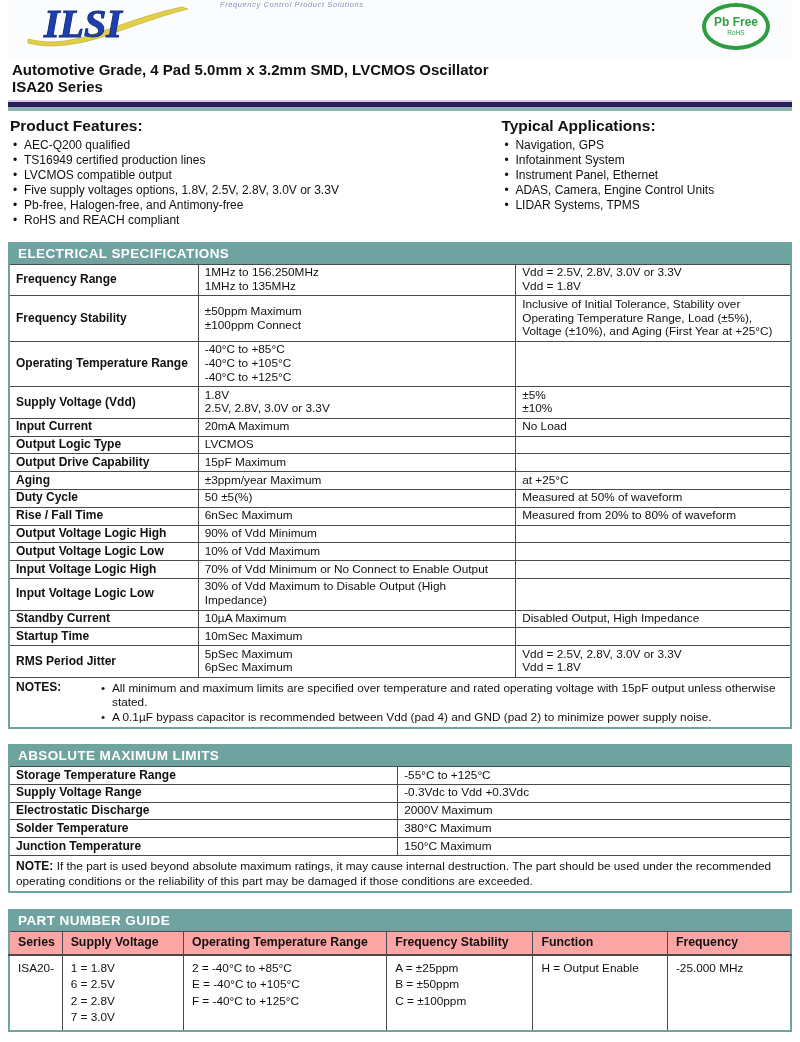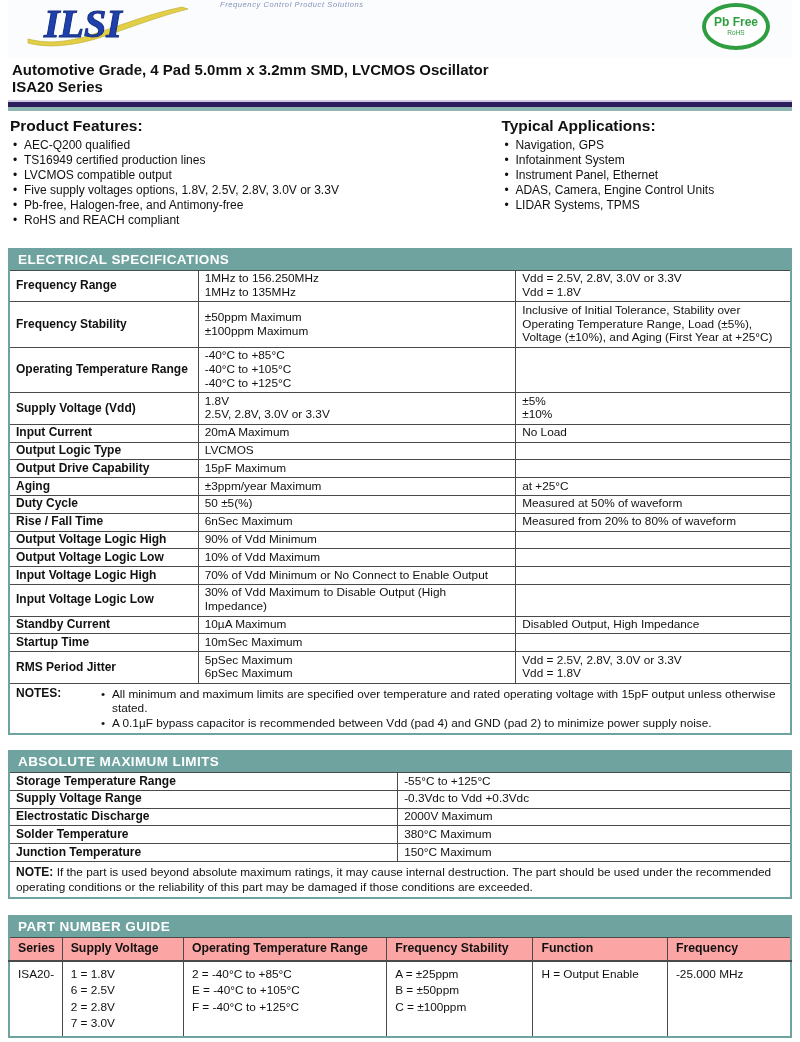--- a/index.html
+++ b/index.html
@@ -46,21 +46,21 @@
   td, th { border: 1px solid #4a4a4a; font-size: 11.8px; line-height: 13.8px;
            padding: 1.5px 6px; vertical-align: middle; }
   .param { font-weight: bold; font-size: 12px; }
   .notes-row td { padding: 3px 6px; }
   .notes-flex { display: flex; }
   .notes-label { font-weight: bold; font-size: 12px; flex: 0 0 82px; }
   .bullets { flex: 1; }
   .bullets div { position: relative; padding-left: 14px; line-height: 14.5px; }
   .bullets div::before { content: "\2022"; position: absolute; left: 3px; }
 
-  .spec { margin-top: 18px; }
+  .spec { margin-top: 12px; }
   .abs  { margin-top: 15px; }
   .abs .note-row td { padding: 3px 6px; line-height: 14.5px; }
   .abs .note-label { font-weight: bold; font-size: 12px; }
 
   .png { margin-top: 16px; }
   .png th.colhead { font-weight: bold; font-size: 12.3px; text-align: left;
                     padding: 4px 8px; background: #fca5a5; border-bottom: 2px solid #4a4a4a; }
   .png td.datacell { vertical-align: top; padding: 4px 8px; line-height: 16.5px; }
 </style>
 </head>
@@ -152,21 +152,21 @@
           <td>
             <div>Vdd = 2.5V, 2.8V, 3.0V or 3.3V</div>
             <div>Vdd = 1.8V</div>
           </td>
         </tr>
 
         <tr>
           <td class="param">Frequency Stability</td>
           <td>
             <div>±50ppm Maximum</div>
-            <div>±100ppm Maximum</div>
+            <div>±100ppm Connect</div>
           </td>
           <td>
             <div>Inclusive of Initial Tolerance, Stability over Operating Temperature Range, Load (±5%), Voltage (±10%), and Aging (First Year at +25°C)</div>
           </td>
         </tr>
 
         <tr>
           <td class="param">Operating Temperature Range</td>
           <td>
             <div>-40°C to +85°C</div>

